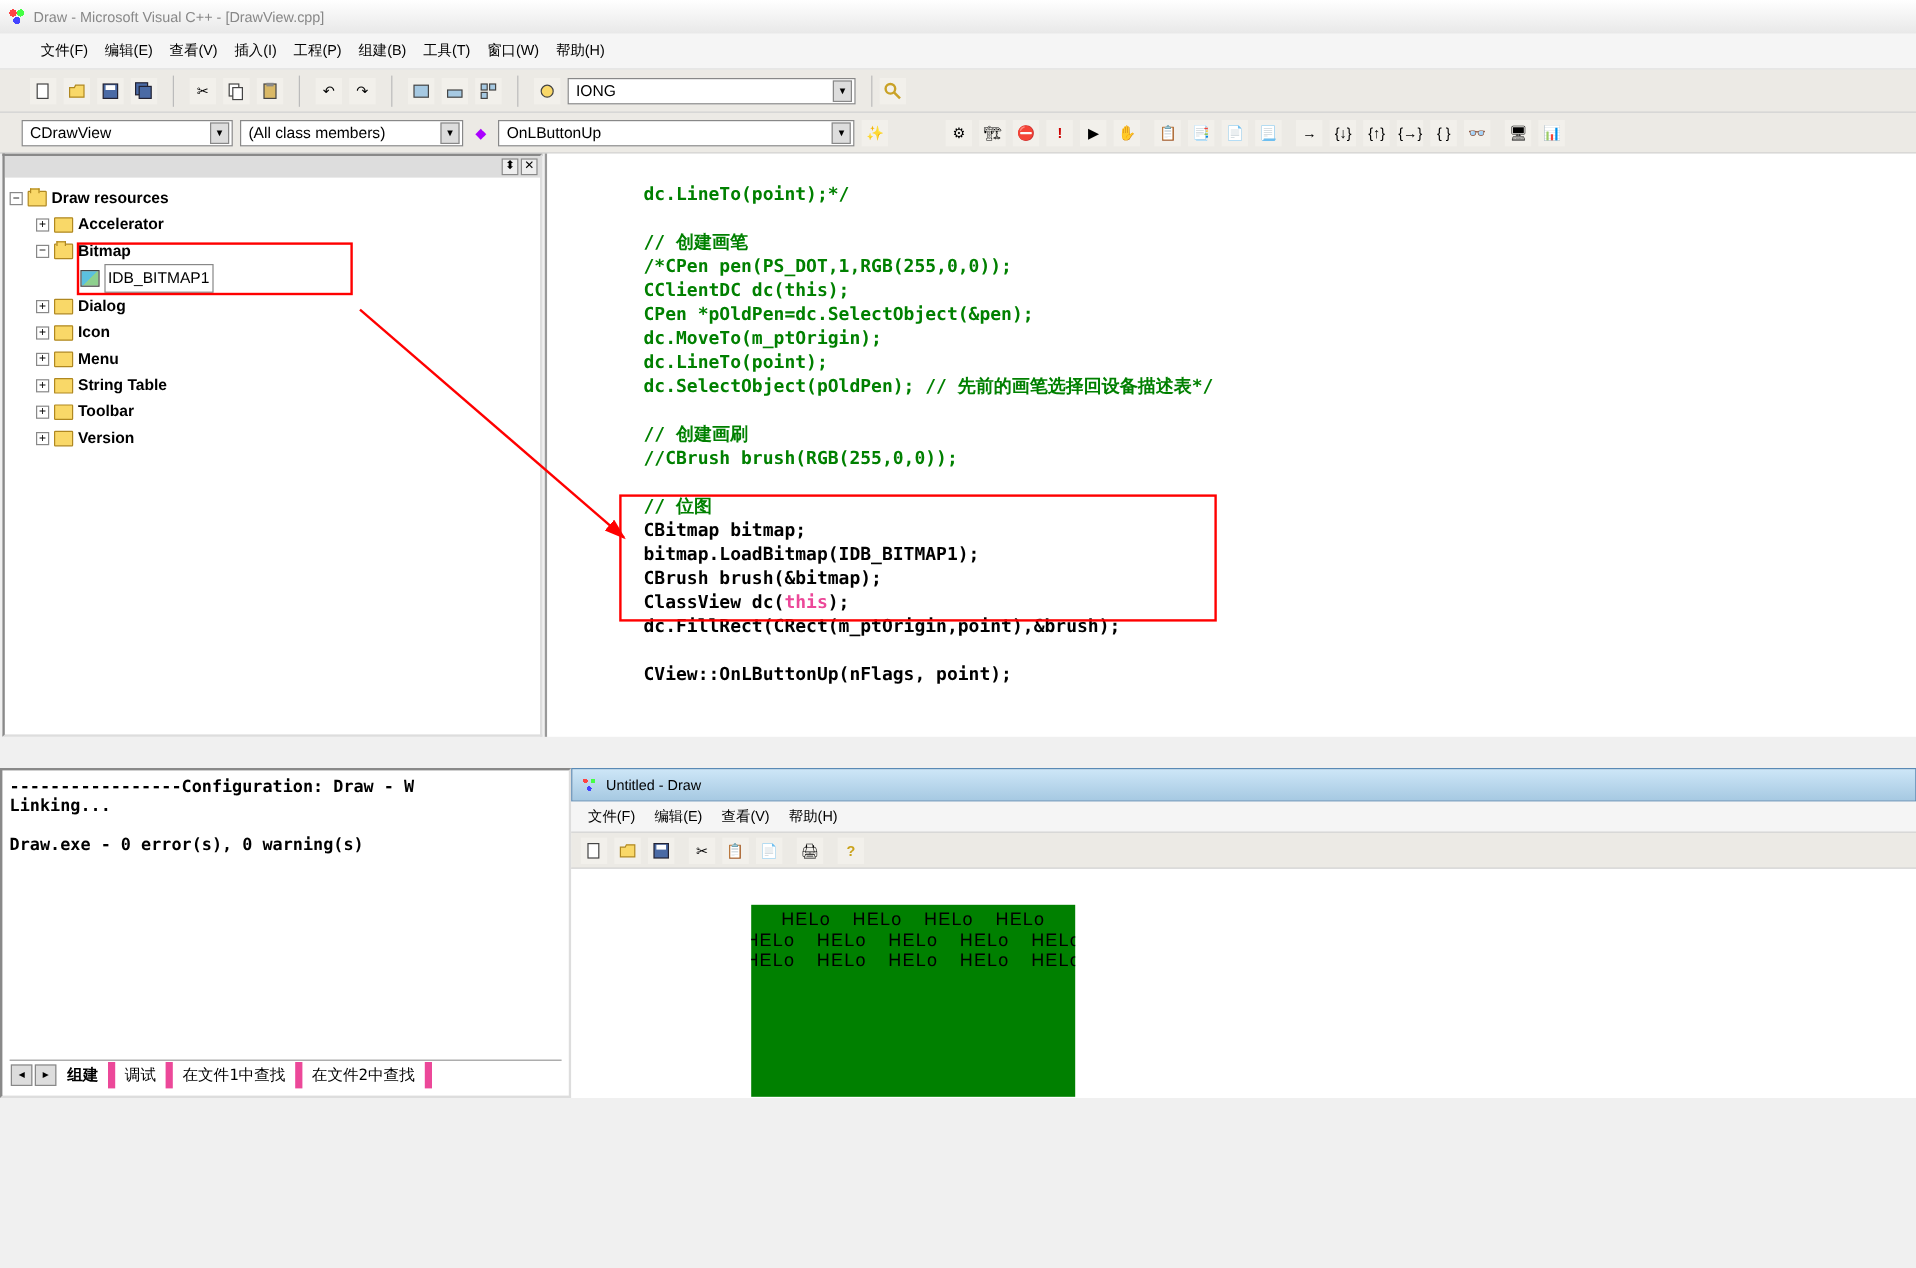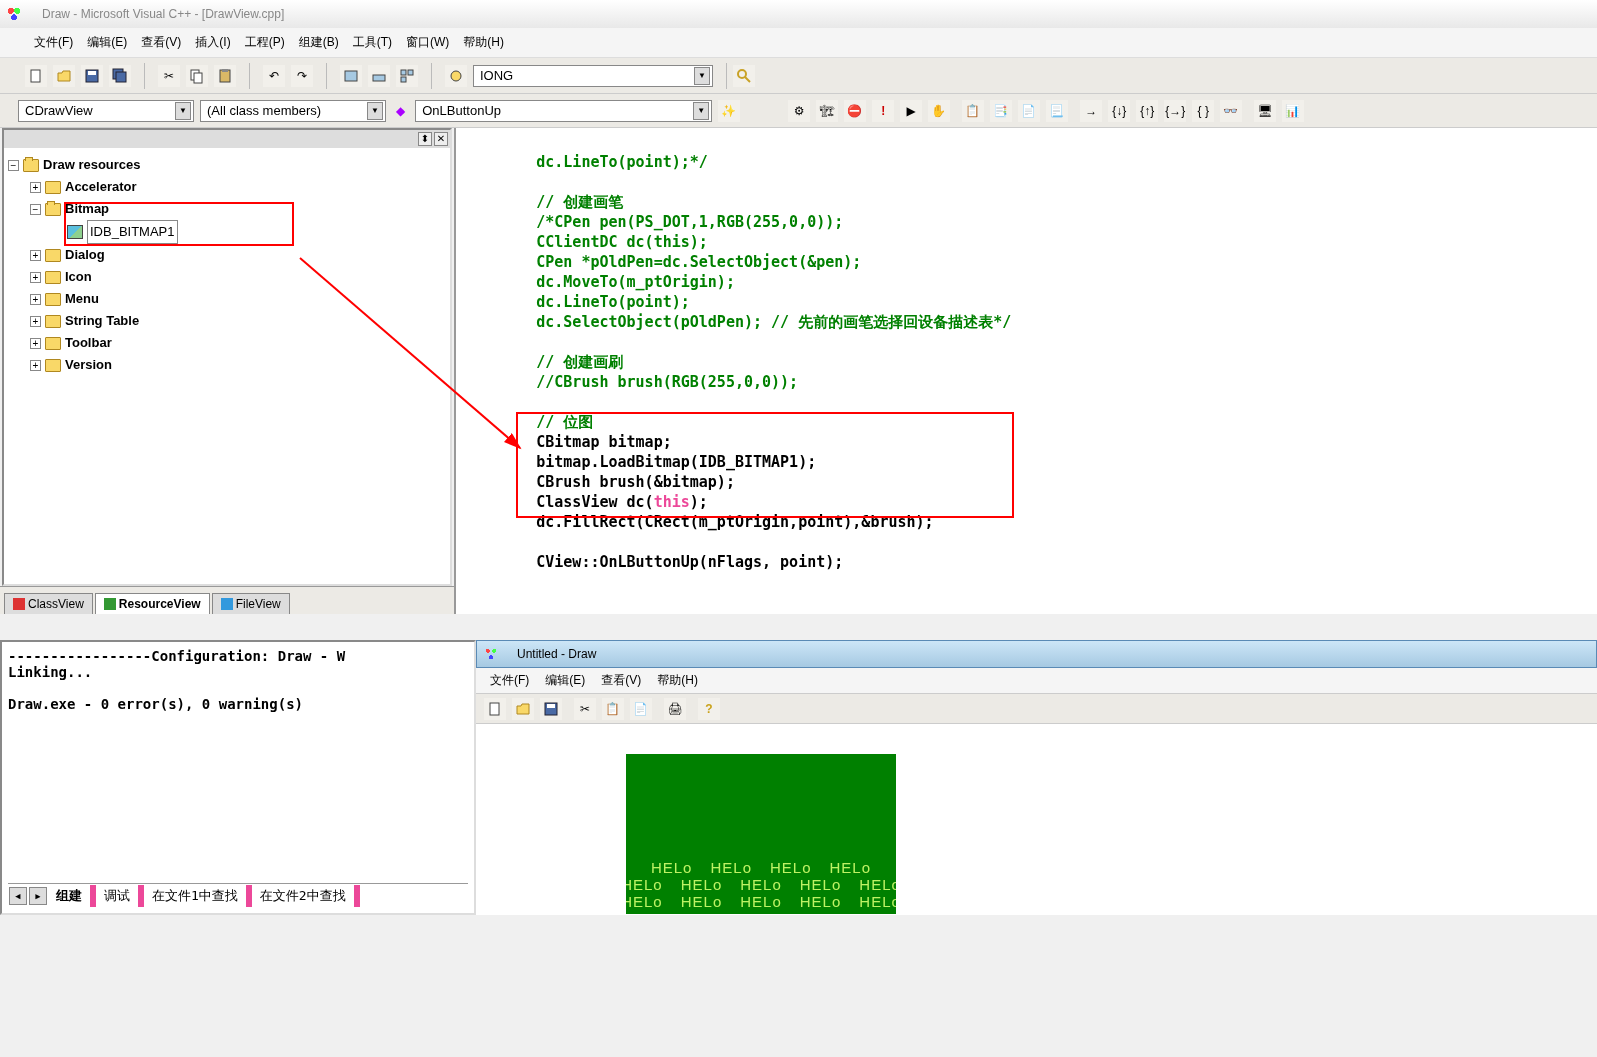--- a/index.html
+++ b/index.html
@@ -1,17 +1,17 @@
 <!DOCTYPE html>
 <html><head>
 <meta charset="utf-8">
 <style>
 * { box-sizing: border-box; margin: 0; padding: 0; }
 body { font-family: "Microsoft YaHei", Tahoma, sans-serif; font-size: 12px; background: #f0f0f0; width: 1597px; height: 1057px; overflow: hidden; position: relative; }
-.titlebar { height: 28px; background: linear-gradient(#fff,#e8e8e8); display: flex; align-items: center; padding: 0 6px; gap: 20px; color: #888; }
+.titlebar { height: 28px; background: linear-gradient(#fff,#e8e8e8); display: flex; align-items: center; padding: 0 6px; gap: 6px; color: #888; }
 .titlebar .app-icon { width: 16px; height: 16px; background: radial-gradient(circle at 30% 30%, #ff4444 3px, transparent 3px), radial-gradient(circle at 70% 30%, #44ff44 3px, transparent 3px), radial-gradient(circle at 50% 70%, #4444ff 3px, transparent 3px); border-radius: 2px; }
 .menubar { height: 30px; background: #f5f5f5; display: flex; align-items: center; padding: 0 18px; gap: 2px; border-bottom: 1px solid #ddd; }
 .menubar .spacer { width: 8px; }
 .menubar .item { padding: 3px 6px; cursor: default; }
 .toolbar { height: 36px; background: #eceae5; display: flex; align-items: center; padding: 0 18px; gap: 2px; border-bottom: 1px solid #ccc; }
 .toolbar .tb-group { display: flex; align-items: center; gap: 6px; padding: 0 6px; border: 1px solid transparent; }
 .toolbar .sep { width: 1px; height: 26px; background: #bbb; margin: 0 4px; }
 .tb-btn { width: 22px; height: 22px; display: flex; align-items: center; justify-content: center; border: 1px solid transparent; background: #f2f0eb; }
 .combo { height: 22px; background: #fff; border: 1px solid #888; display: flex; align-items: center; padding: 0 2px 0 6px; font-size: 13px; }
 .combo .arrow { width: 16px; height: 18px; background: #ddd; border: 1px solid #888; margin-left: 4px; display: flex; align-items: center; justify-content: center; font-size: 8px; }
@@ -45,27 +45,27 @@
 
 .bottom { display: flex; height: 275px; margin-top: 26px; }
 .output-pane { width: 476px; background: #fff; border: 2px inset #ddd; font-family: Consolas, monospace; font-size: 14px; font-weight: bold; padding: 6px; position: relative; display: flex; flex-direction: column; }
 .output-text { flex: 1; white-space: pre; }
 .output-tabs { height: 24px; display: flex; align-items: center; font-size: 13px; font-weight: normal; border-top: 1px solid #999; }
 .output-tabs .navbtn { width: 18px; height: 18px; border: 1px solid #888; background: #ddd; text-align: center; line-height: 16px; margin: 0 1px; cursor: default; }
 .output-tabs .otab { padding: 2px 8px; border-right: 6px solid #ec4899; cursor: default; }
 .output-tabs .otab.active { font-weight: bold; background: #fff; }
 
 .child-window { flex: 1; position: relative; }
-.child-titlebar { height: 28px; background: linear-gradient(#cde6f7,#a6c9e2); display: flex; align-items: center; padding: 0 6px; gap: 18px; border: 1px solid #5a8ab5; }
+.child-titlebar { height: 28px; background: linear-gradient(#cde6f7,#a6c9e2); display: flex; align-items: center; padding: 0 6px; gap: 6px; border: 1px solid #5a8ab5; }
 .child-titlebar .cw-icon { width: 16px; height: 16px; background: radial-gradient(circle at 30% 30%, #ff4444 2px, transparent 2px), radial-gradient(circle at 70% 30%, #44ff44 2px, transparent 2px), radial-gradient(circle at 50% 70%, #4444ff 2px, transparent 2px); }
 .child-menu { height: 26px; background: #f5f5f5; display: flex; align-items: center; padding: 0 8px; gap: 4px; border-bottom: 1px solid #ccc; }
 .child-menu .item { padding: 2px 6px; cursor: default; }
 .child-tb { height: 30px; background: #eceae5; display: flex; align-items: center; padding: 0 8px; gap: 6px; border-bottom: 1px solid #ccc; }
 .child-canvas { flex: 1; background: #fff; position: relative; height: calc(100% - 84px); }
-.green-rect { position: absolute; background: #008000; color: #bef264; font-family: Arial; font-size: 15px; overflow: hidden; display: flex; flex-direction: column; justify-content: flex-end; padding: 4px 0; }
+.green-rect { position: absolute; background: #008000; color: #000000; font-family: Arial; font-size: 15px; overflow: hidden; display: flex; flex-direction: column; justify-content: flex-start; padding: 4px 0; }
 .green-rect .row { display: flex; gap: 18px; justify-content: center; letter-spacing: 1px; }
 
 .arrow-svg { position: absolute; pointer-events: none; }
 
 svg.ico { width: 16px; height: 16px; }
 </style>
 </head>
 <body>
 
 <div class="titlebar">
@@ -270,34 +270,20 @@
             <span class="folder"></span>
             <b>Toolbar</b>
           </div>
         <div class="tree-node tree-indent-1">
             <span class="exp">+</span>
             <span class="folder"></span>
             <b>Version</b>
           </div>
       </div>
       <div class="highlight-box" style="left:60px; top:72px; width:230px; height:44px;"></div>
-    </div>
-    <div class="left-tabs">
-      <div class="tab">
-          <span class="ico" style="background:#d33"></span>
-          <span>ClassView</span>
-        </div>
-      <div class="tab active">
-          <span class="ico" style="background:#393"></span>
-          <span>ResourceView</span>
-        </div>
-      <div class="tab">
-          <span class="ico" style="background:#39d"></span>
-          <span>FileView</span>
-        </div>
     </div>
   </div>
 
   <div class="code-pane">
 <span class="cmt">        <span>dc.LineTo(point);*/</span></span>
 
 <span class="cmt">        <span>// 创建画笔</span></span>
 <span class="cmt">        <span>/*CPen pen(PS_DOT,1,RGB(255,0,0));</span></span>
 <span class="cmt">        <span>CClientDC dc(this);</span></span>
 <span class="cmt">        <span>CPen *pOldPen=dc.SelectObject(&amp;pen);</span></span>

